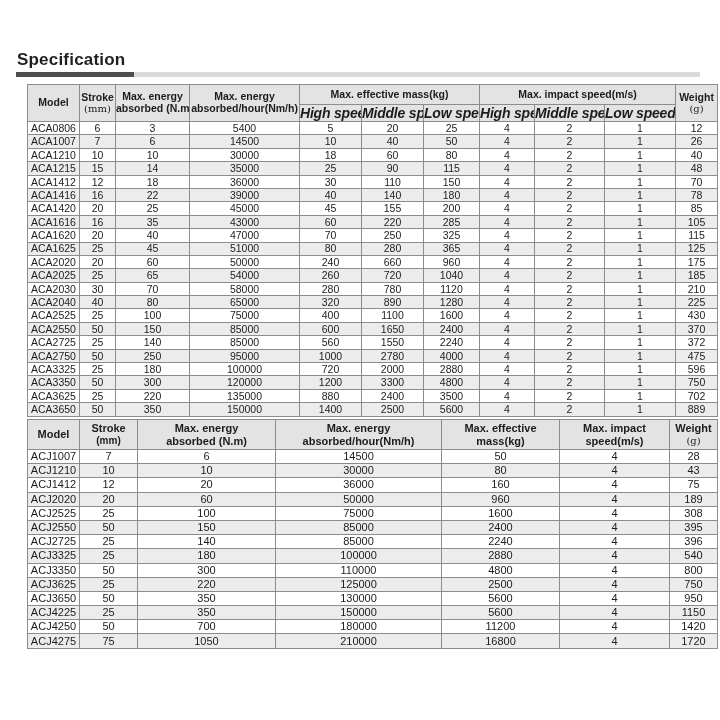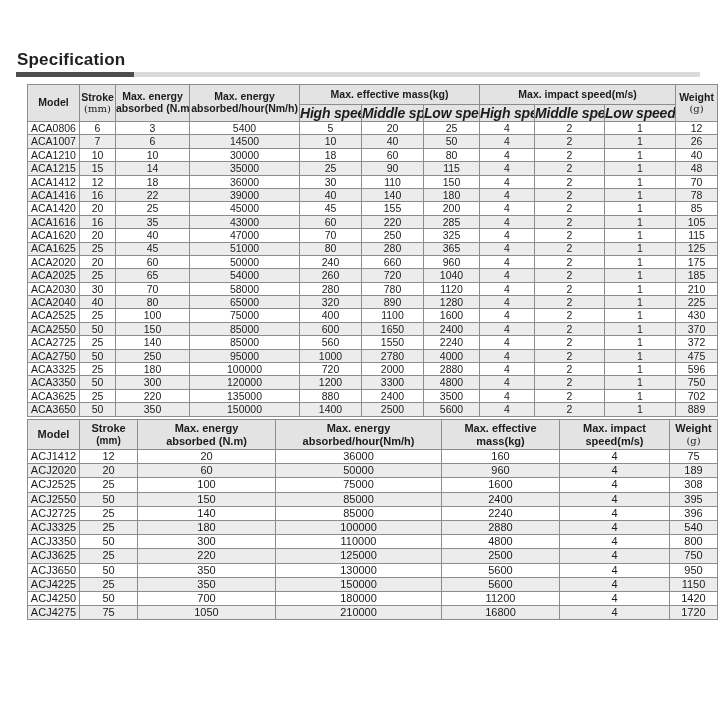--- a/index.html
+++ b/index.html
@@ -414,20 +414,38 @@
           <div class="h2l">speed(m/s)</div>
         </th>
         <th>
           <div class="h2l">Weight</div>
           <div class="serif">(g)</div>
         </th>
       </tr>
     </thead>
     <tbody>
         <tr>
+          <td>ACJ1007</td>
+          <td>7</td>
+          <td>6</td>
+          <td>14500</td>
+          <td>50</td>
+          <td>4</td>
+          <td>28</td>
+        </tr>
+        <tr>
+          <td>ACJ1210</td>
+          <td>10</td>
+          <td>10</td>
+          <td>30000</td>
+          <td>80</td>
+          <td>4</td>
+          <td>43</td>
+        </tr>
+        <tr>
           <td>ACJ1412</td>
           <td>12</td>
           <td>20</td>
           <td>36000</td>
           <td>160</td>
           <td>4</td>
           <td>75</td>
         </tr>
         <tr>
           <td>ACJ2020</td>

